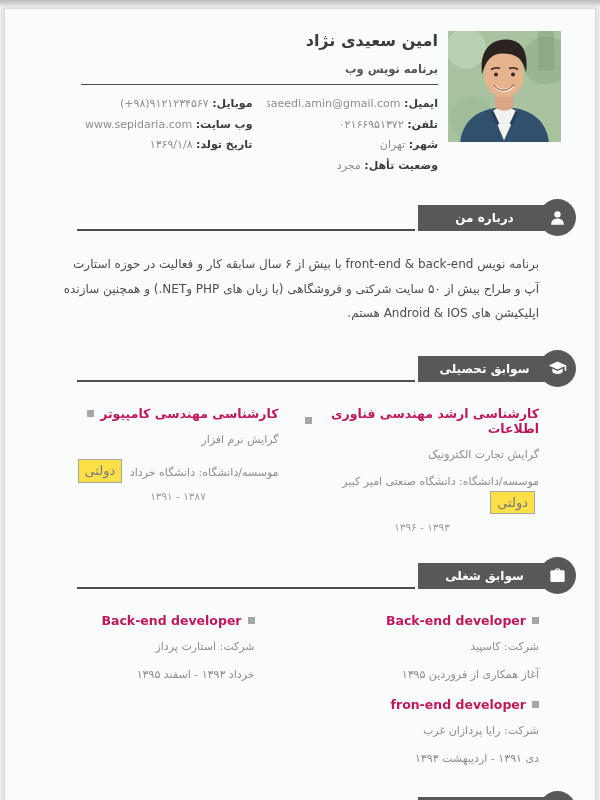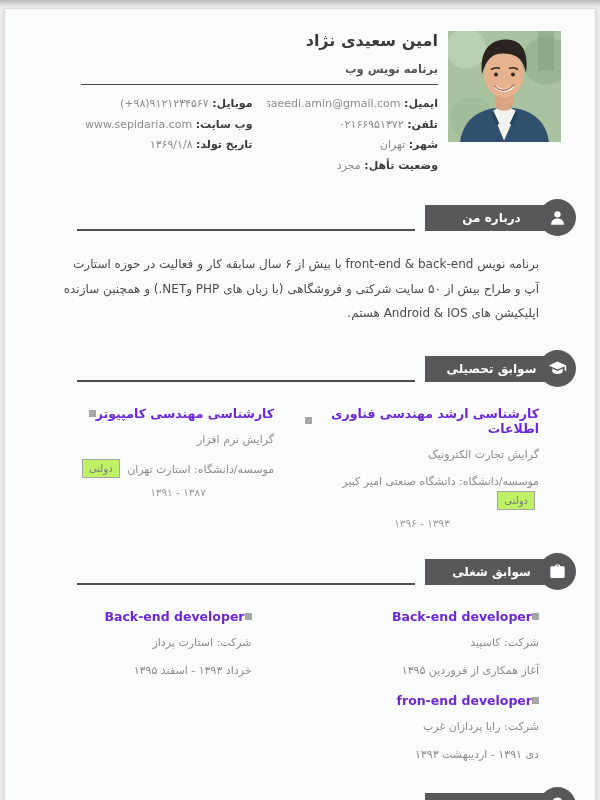--- a/index.html
+++ b/index.html
@@ -23,39 +23,39 @@
   .clabel{font-weight:bold;color:#3c3c3c}
   .cvalue{color:#8d8d8d;text-decoration:none}
   .ltr{direction:ltr;unicode-bidi:embed;display:inline-block}
 
   
   .sec{margin-top:24px}
   .sec-head{position:relative;height:38px}
   .sec-circle{position:absolute;right:19px;top:0;width:37px;height:37px;border-radius:50%;
     background:#58585a;display:flex;align-items:center;justify-content:center;z-index:2}
   .sec-circle svg{width:19px;height:19px;fill:#fff}
-  .sec-bar{position:absolute;right:37px;top:6px;height:26px;width:133px;background:#58585a;
+  .sec-bar{position:absolute;right:44px;top:6px;height:26px;width:133px;background:#58585a;
     color:#fff;font-size:12px;font-weight:bold;display:flex;align-items:center;justify-content:center;z-index:1}
   .sec-underline{position:absolute;right:180px;left:72px;top:30px;height:2px;background:#4d4d4f}
   .sec-body{padding:0 56px}
 
   
   .about-text{margin-top:15px;font-size:12px;line-height:2.05;color:#4d4d4d;text-align:right}
 
   
   .duo{display:grid;grid-template-columns:1fr 1fr;column-gap:10px;margin-top:18px}
   .cell{display:flex;flex-direction:column;align-items:flex-start;row-gap:14px}
   .cell.center{align-items:center}
   .entry{display:inline-block;text-align:right}
-  .entry-title{display:flex;align-items:center;font-size:12.5px;font-weight:bold;color:#6d28d9}
+  .entry-title{display:flex;align-items:center;gap:6px;font-size:12.5px;font-weight:bold;color:#be185d}
   .sq{width:7px;height:7px;background:#a6a6a6;flex:0 0 auto}
   .entry-line{font-size:11px;color:#8d8d8d;margin-top:11px;line-height:1.5}
   .entry-date{font-size:10.5px;color:#9b9b9b;margin-top:7px;text-align:center}
-  .badge{display:inline-block;border:1px solid #a6a6a6;background:#bef264;color:#7a7a7a;
-    font-size:10px;padding:1px 6px;margin-right:4px;vertical-align:1px}
+  .badge{display:inline-block;border:1px solid #a6a6a6;background:#fde047;color:#7a7a7a;
+    font-size:13px;padding:1px 6px;margin-right:4px;vertical-align:1px}
 </style>
 </head>
 <body>
 
 <div class="top-shade"></div>
 
 <div class="card">
 
   <div class="header">
     <div class="photo">
@@ -162,21 +162,21 @@
         </div>
         <div class="cell center">
           <div class="entry">
             <div class="entry-title">
               <span>کارشناسی مهندسی کامپیوتر</span>
               <span class="sq"></span>
             </div>
             <div class="entry-line">گرایش نرم افزار</div>
             <div class="entry-line">
               <span>موسسه/دانشگاه:</span>
-              <span>استارت تهران</span>
+              <span>دانشگاه خرداد</span>
               <span class="badge">دولتی</span>
             </div>
             <div class="entry-date">۱۳۸۷ - ۱۳۹۱</div>
           </div>
         </div>
       </div>
     </div>
   </div>
 
   <div class="sec">

